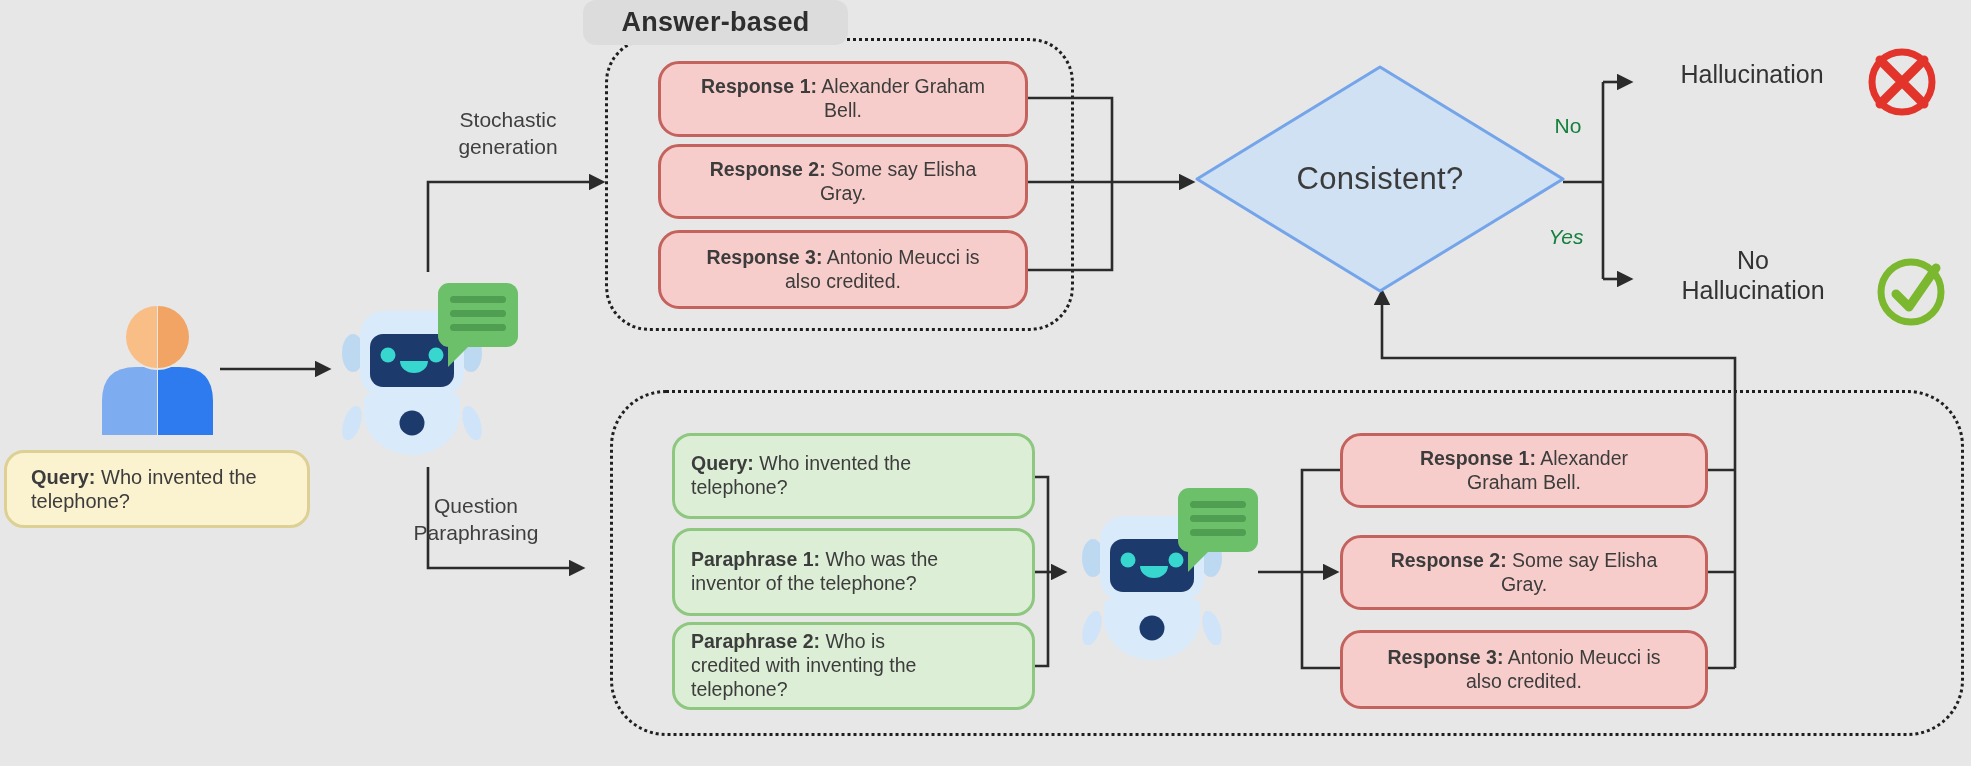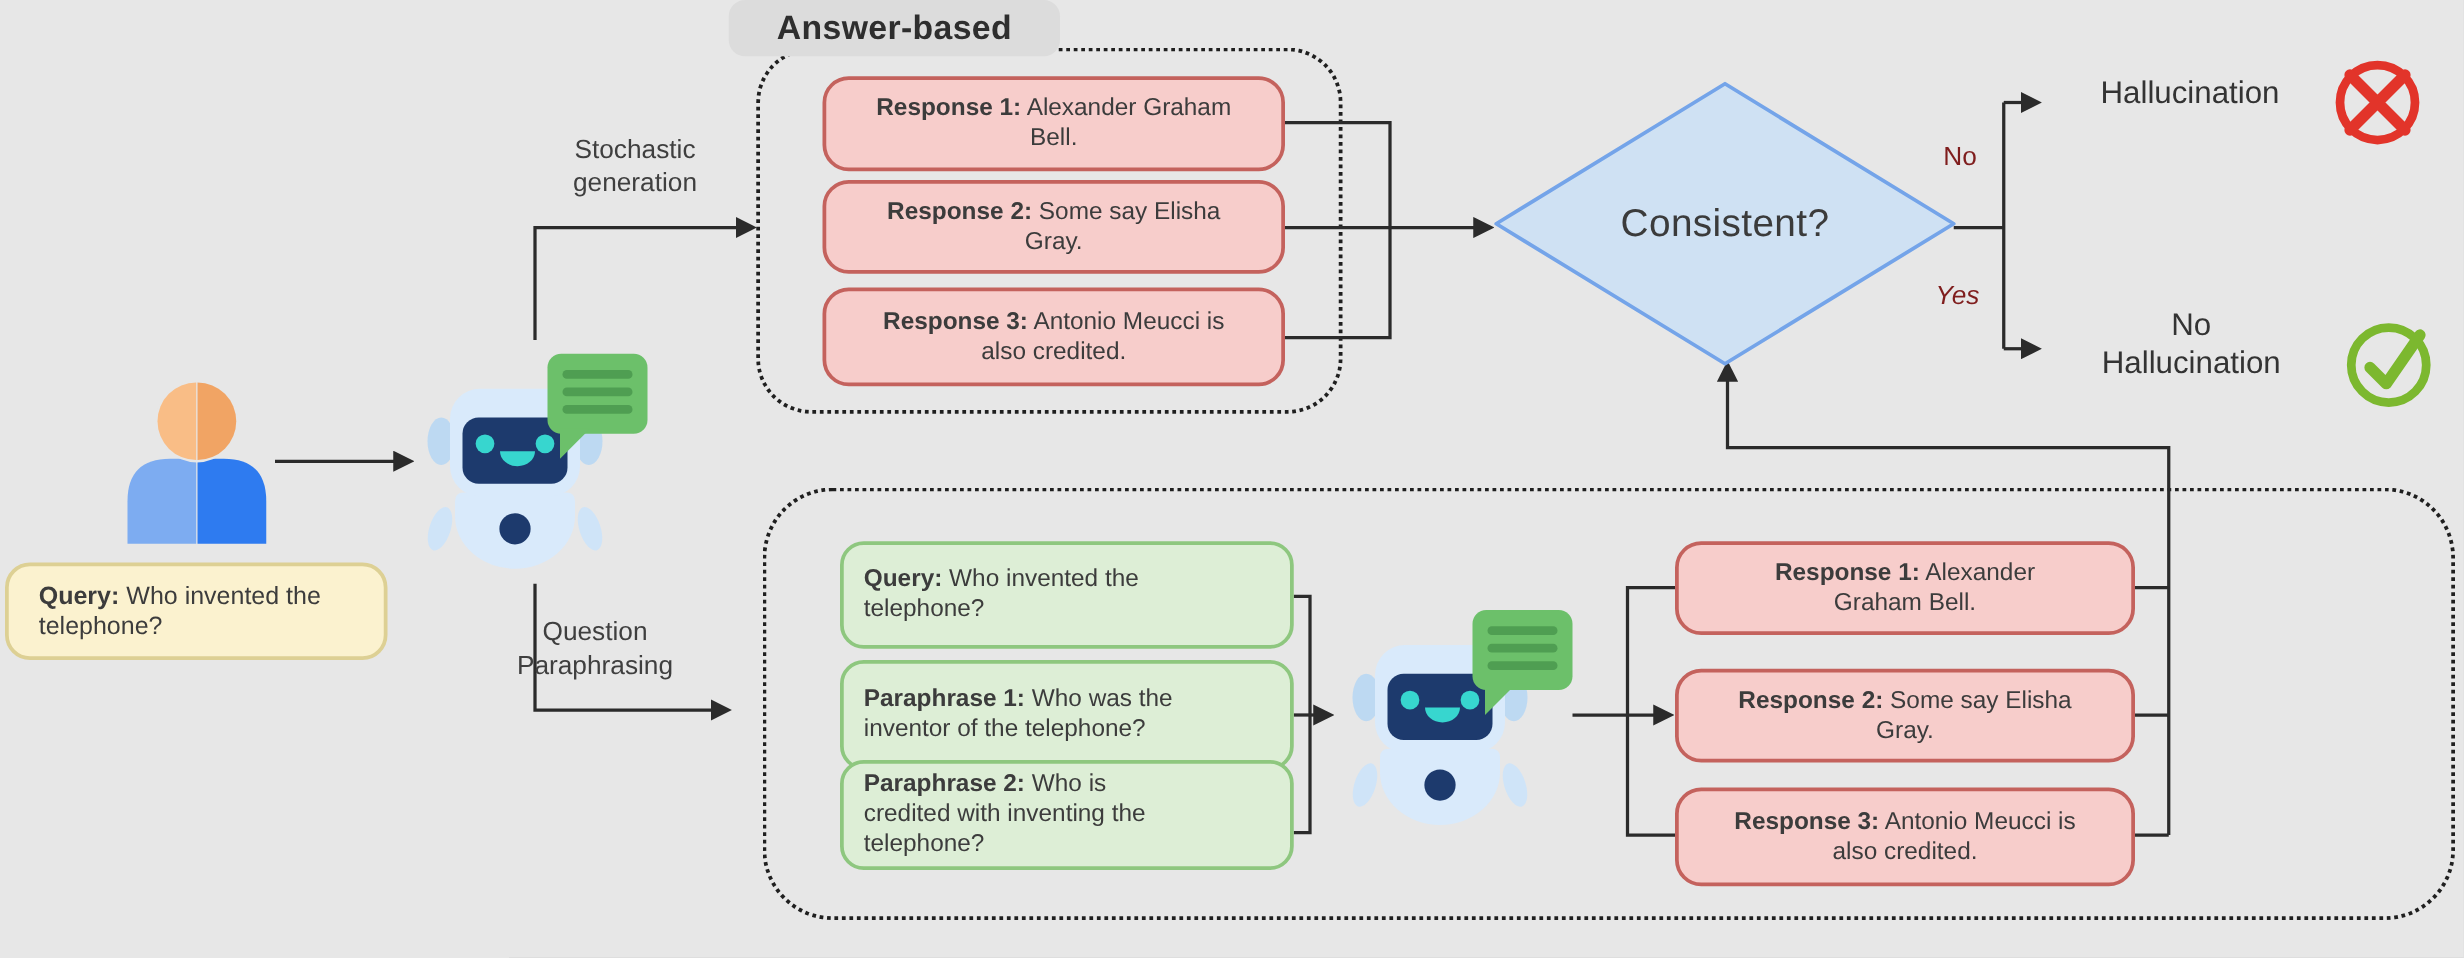--- a/index.html
+++ b/index.html
@@ -21,21 +21,21 @@
   .abs{position:absolute;}
   .dotted-box{position:absolute;border:3.4px dotted #1f1f1f;background:transparent;}
   .pill{position:absolute;background:var(--label-pill-fill);border-radius:13px;display:flex;align-items:center;justify-content:center;font-size:27px;font-weight:700;color:#2e2e2e;letter-spacing:.3px;z-index:5;}
   .node{position:absolute;display:flex;align-items:center;justify-content:center;color:var(--text);font-size:19.5px;line-height:1.22;z-index:4;box-sizing:border-box;}
   .resp{background:var(--response-fill);border:3px solid var(--response-border);border-radius:21px;text-align:center;padding:0 40px;}
   .qgreen{background:var(--question-fill);border:3px solid var(--question-border);border-radius:19px;text-align:left;justify-content:flex-start;padding:0 80px 0 16px;}
   .qyellow{background:var(--query-fill);border:3px solid var(--query-border);border-radius:20px;text-align:left;justify-content:flex-start;padding:0 30px 0 24px;font-size:20px;}
   .b{font-weight:700;}
   .edge-label{position:absolute;color:#3f3f3f;font-size:21px;line-height:1.3;text-align:center;z-index:4;}
   .outcome{position:absolute;color:#333;font-size:25px;font-weight:500;line-height:1.18;text-align:center;z-index:4;}
-  .small-branch{position:absolute;color:#7f1d1d;font-size:21px;text-align:center;z-index:4;}
+  .small-branch{position:absolute;color:#15803d;font-size:21px;text-align:center;z-index:4;}
   svg{display:block;}
   .wires{position:absolute;left:0;top:0;z-index:3;}
   .wires path{stroke:var(--line);stroke-width:2.6px;fill:none;}
   .wires .arrowhead{fill:var(--line);stroke:none;}
   .diamond-shape{fill:var(--diamond-fill);stroke:var(--diamond-border);stroke-width:3px;stroke-linejoin:round;}
   .decision-text{position:absolute;left:1190px;top:62px;width:380px;height:234px;display:flex;align-items:center;justify-content:center;font-size:31px;color:#3b3b3b;z-index:5;letter-spacing:.3px;}
   .robot-head-c{fill:var(--robot-body);}
   .robot-ear-c{fill:var(--robot-ear);}
   .robot-face-c{fill:var(--robot-face);}
   .robot-accent-c{fill:var(--robot-accent);}
@@ -128,21 +128,21 @@
   <div class="node resp" style="left:658px;top:230px;width:370px;height:79px;">
     <div><span class="b">Response 3:</span> <span>Antonio Meucci is also credited.</span></div>
   </div>
 
   <div class="node qgreen" style="left:672px;top:433px;width:363px;height:86px;">
     <div><span class="b">Query:</span> <span>Who invented the telephone?</span></div>
   </div>
   <div class="node qgreen" style="left:672px;top:528px;width:363px;height:88px;">
     <div><span class="b">Paraphrase 1:</span> <span>Who was the inventor of the telephone?</span></div>
   </div>
-  <div class="node qgreen" style="left:672px;top:608px;width:363px;height:88px;justify-content:flex-end;">
+  <div class="node qgreen" style="left:672px;top:622px;width:363px;height:88px;justify-content:flex-end;">
     <div><span class="b">Paraphrase 2:</span> <span>Who is credited with inventing the telephone?</span></div>
   </div>
 
   <div class="node resp" style="left:1340px;top:433px;width:368px;height:75px;">
     <div><span class="b">Response 1:</span> <span>Alexander Graham Bell.</span></div>
   </div>
   <div class="node resp" style="left:1340px;top:535px;width:368px;height:75px;">
     <div><span class="b">Response 2:</span> <span>Some say Elisha Gray.</span></div>
   </div>
   <div class="node resp" style="left:1340px;top:630px;width:368px;height:79px;">

